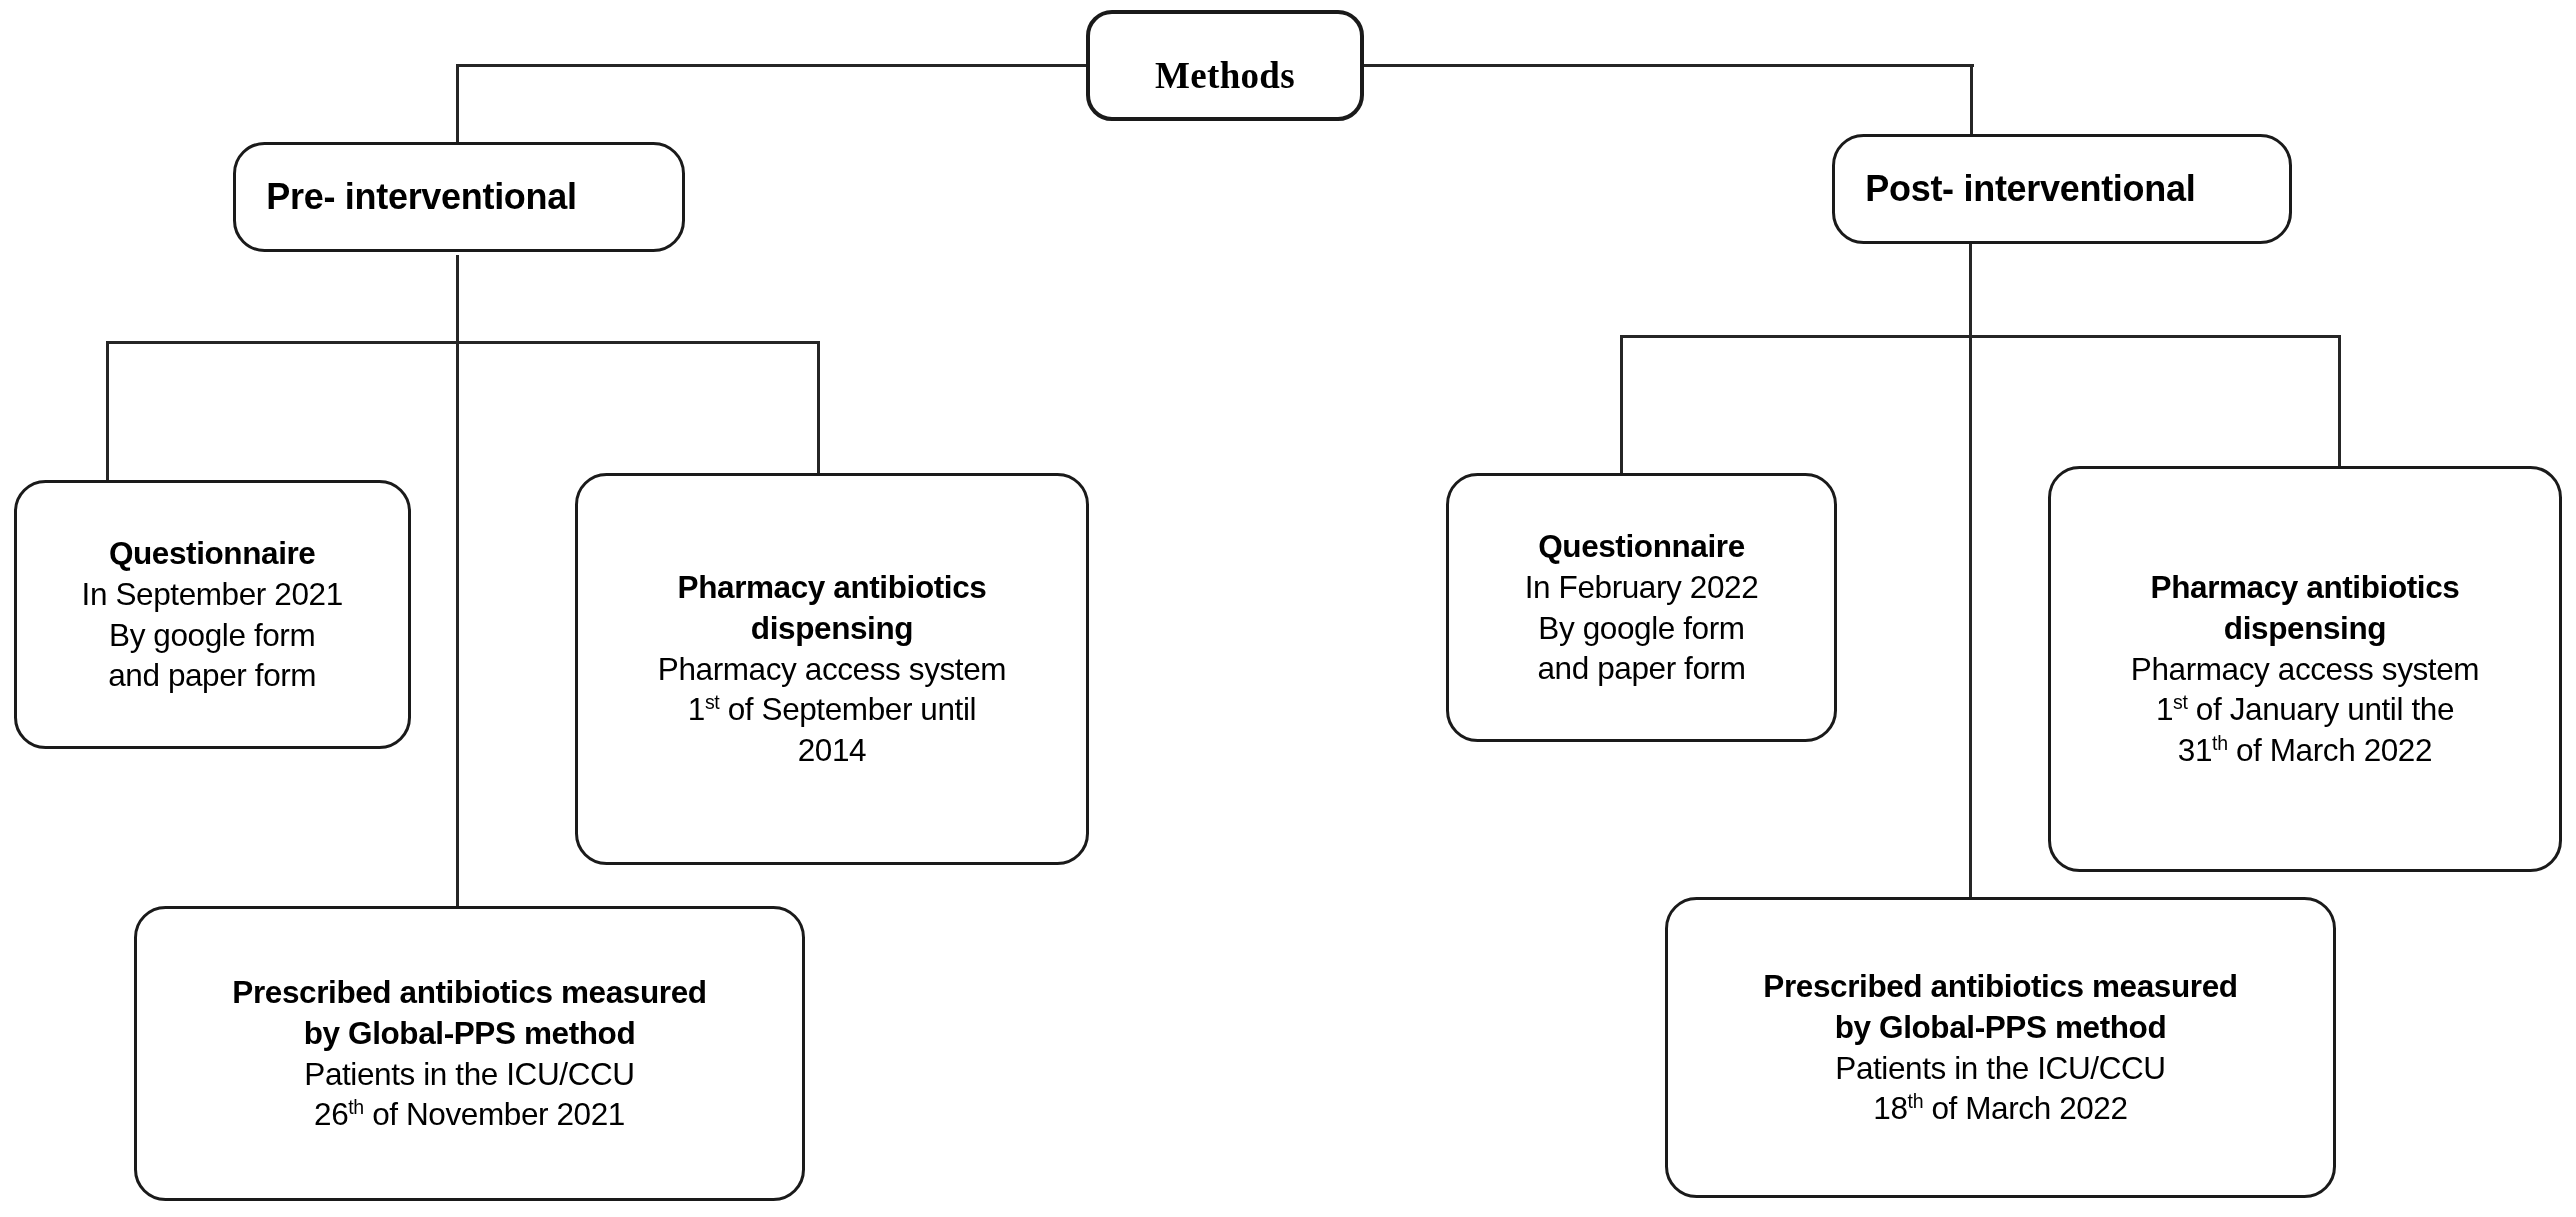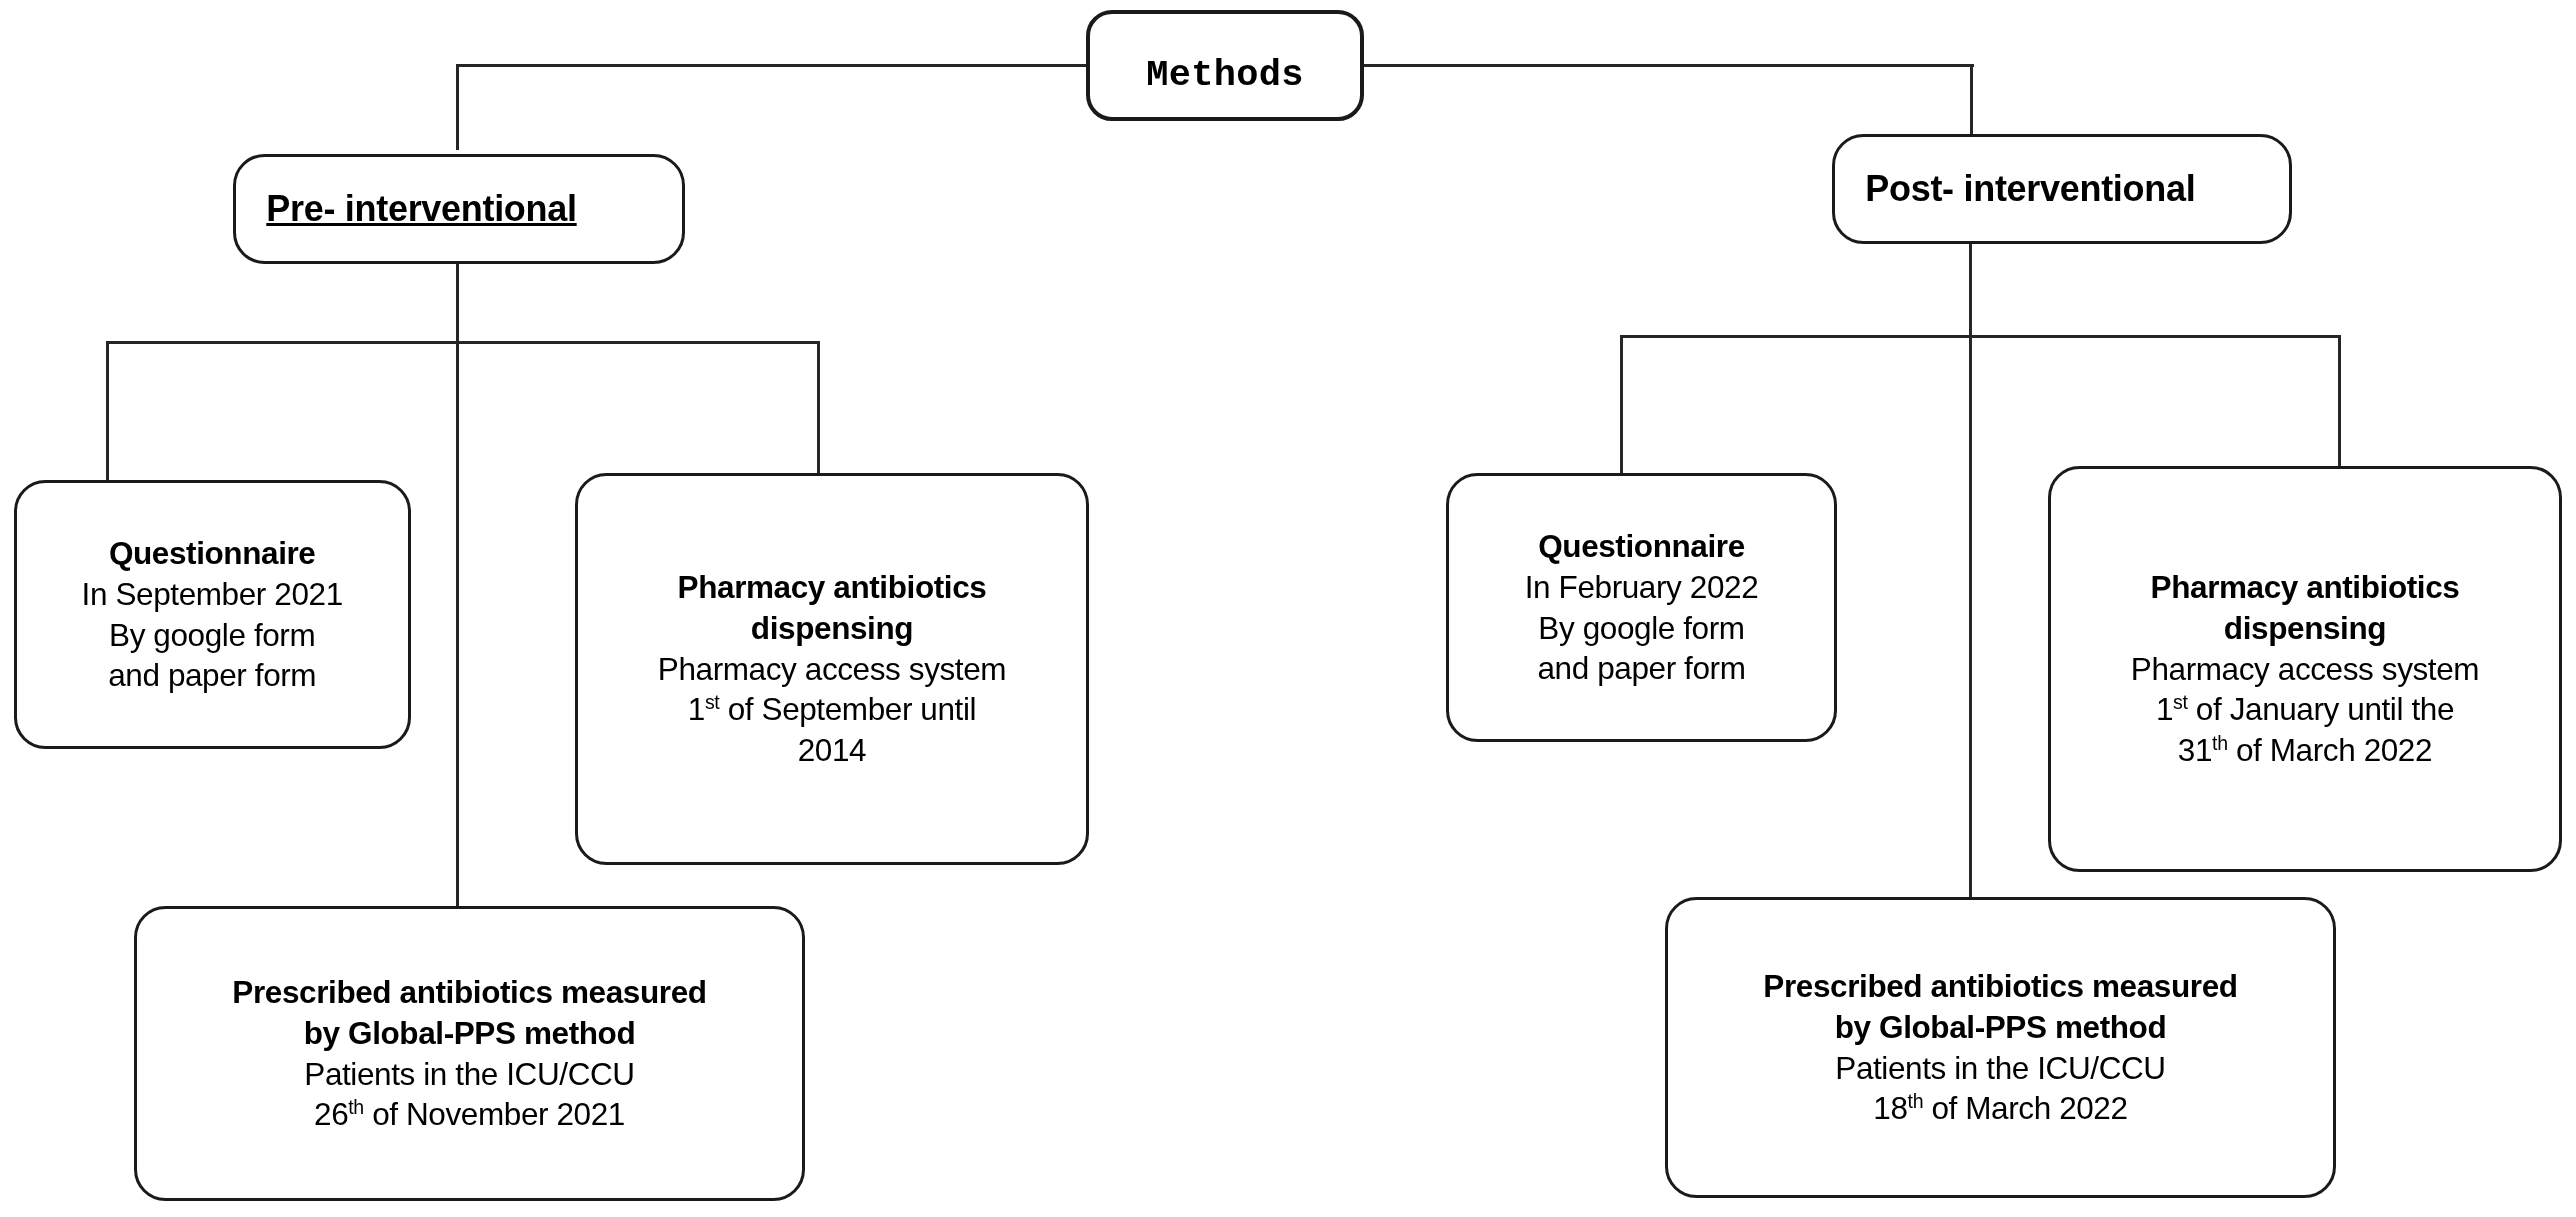--- a/index.html
+++ b/index.html
@@ -47,21 +47,21 @@
     white-space: nowrap;
   }
   .node .line.bold { font-weight: bold; text-align: center; }
 
   
   #node-methods {
     border-radius: 26px;
     border-width: 4.1px;
   }
   #node-methods .line {
-    font-family: Liberation Mono, monospace;
+    font-family: Liberation Serif, serif;
     font-weight: bold;
     font-size: 37px;
     letter-spacing: 0.3px;
     margin-top: 20px;
   }
 
   
   .node-branch .line {
     font-weight: bold;
     font-size: 36px;
@@ -79,21 +79,21 @@
     letter-spacing: -0.4px;
   }
   .node-detail .line.bold { font-weight: bold; }
   .node-detail sup {
     font-size: 0.62em;
     vertical-align: super;
     line-height: 0;
   }
   
   #node-methods       { left:1086px; top:9.6px;   width:278px;  height:111px; }
-  #node-pre           { left:233px;  top:154px;  width:452px;  height:110px;text-decoration:underline; }
+  #node-pre           { left:233px;  top:142px;  width:452px;  height:110px; }
   #node-post          { left:1832px; top:134px;  width:460px;  height:110px; }
   #node-pre-quest     { left:13.7px;   top:480px;  width:397px;  height:269px; }
   #node-pre-pharm     { left:575px;  top:473px;  width:514px;  height:392px; }
   #node-pre-pps       { left:134px;  top:906px; width:671px;  height:295px; }
   #node-post-quest    { left:1446px; top:473px;  width:391px;  height:269px; }
   #node-post-pharm    { left:2048px; top:466px;  width:514px;  height:406px; }
   #node-post-pps      { left:1665px; top:897px; width:671px;  height:301px; }
 </style>
 </head>
 <body>

